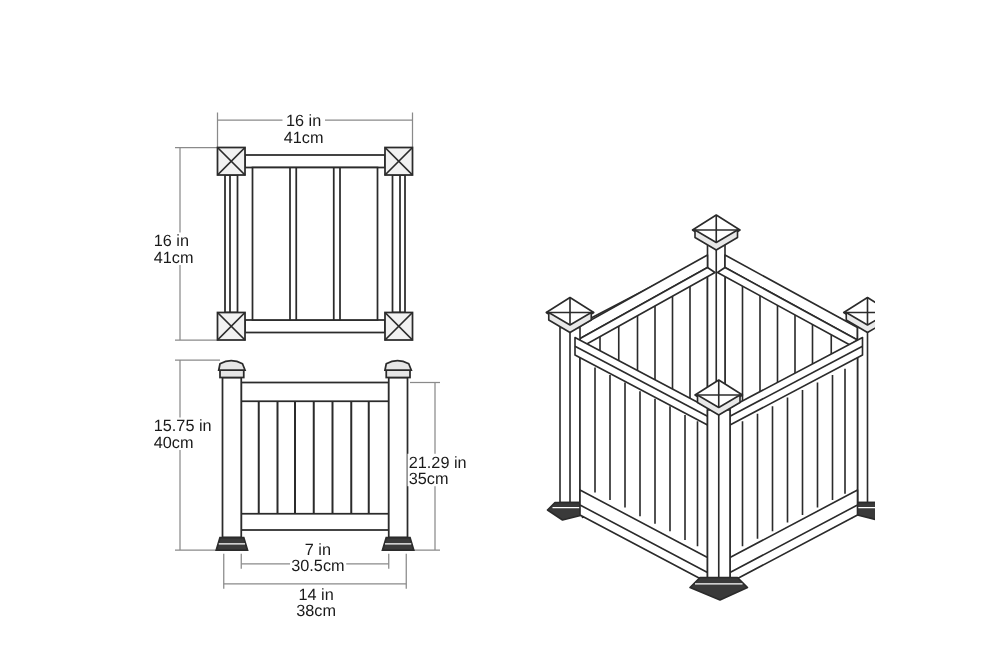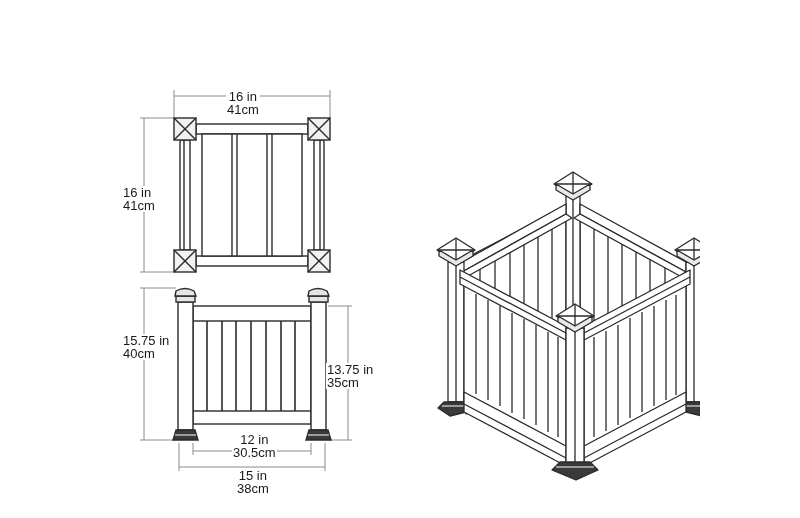--- a/index.html
+++ b/index.html
@@ -278,27 +278,27 @@
     <span>16 in</span>
     <span>41cm</span>
   </div>
 
   <div class="dim-label left" style="left:122px; top:334px;">
     <span>15.75 in</span>
     <span>40cm</span>
   </div>
 
   <div class="dim-label left" style="left:326px; top:363px;">
-    <span>13.75 in</span>
+    <span>21.29 in</span>
     <span>35cm</span>
   </div>
 
   <div class="dim-label center" style="left:232px; top:433px;">
-    <span>12 in</span>
+    <span>7 in</span>
     <span>30.5cm</span>
   </div>
 
   <div class="dim-label center" style="left:236px; top:469px;">
-    <span>15 in</span>
+    <span>14 in</span>
     <span>38cm</span>
   </div>
 
 </div>
 
 </body></html>

